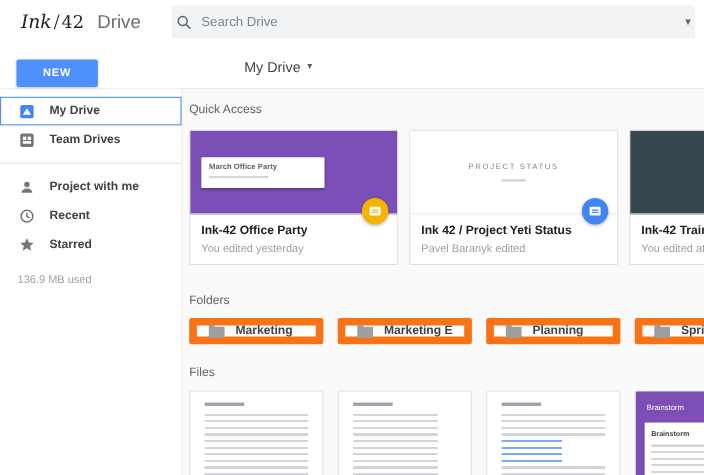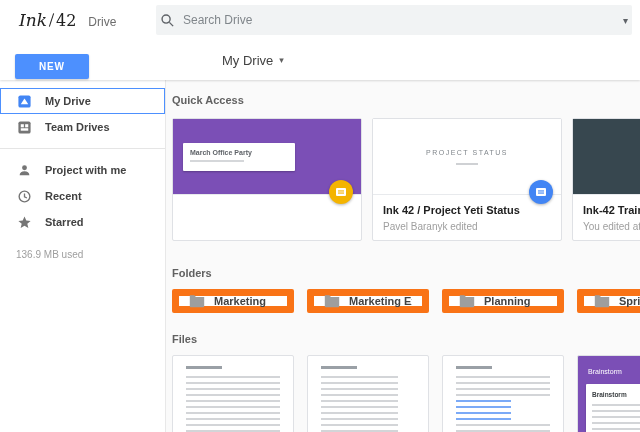--- a/index.html
+++ b/index.html
@@ -7,21 +7,21 @@
   body { font-family:"Liberation Sans", sans-serif; background:#fff; }
   .app { position:relative; width:640px; height:432px; overflow:hidden; background:#fff; }
 
   
   .topchrome { position:relative; z-index:5; background:#fff; box-shadow:0 1px 2px rgba(0,0,0,.14); }
   .topbar { height:40px; display:flex; align-items:center; }
   .logo-area { width:156px; display:flex; align-items:baseline; padding-left:19px; cursor:pointer; }
   .logo-ink { font-family:"DejaVu Serif", serif; font-style:italic; font-size:17px; color:#212121; }
   .logo-bar { display:inline-block; width:1px; height:14px; background:#212121; transform:rotate(18deg); margin:0 4px; align-self:center; }
   .logo-42 { font-family:"DejaVu Serif", serif; font-size:16px; color:#212121; }
-  .app-name { font-size:12px; color:#6d6d6d; margin-left:12px; font-family:"Liberation Sans", sans-serif; }
+  .app-name { font-size:17px; color:#6d6d6d; margin-left:12px; font-family:"Liberation Sans", sans-serif; }
   .searchbar { flex:1; height:30px; margin:5px 8px 5px 0; background:#f1f3f4; border-radius:2px; display:flex; align-items:center; padding:0 0; }
   .search-icon { margin:0 8px 0 4px; flex:none; }
   .search-input { flex:1; border:none; outline:none; background:transparent; font-size:12px; color:#333; font-family:"Liberation Sans", sans-serif; }
   .search-input::placeholder { color:#80868b; }
   .search-caret { font-size:10px; color:#5f6368; cursor:pointer; padding:2px 4px; }
 
   .toolbar { height:40px; display:flex; align-items:center; }
   .newbtn-wrap { width:166px; padding-left:15px; }
   .new-btn { background:#4d90fe; color:#fff; border:none; border-radius:2px; font-size:10px; font-weight:bold; letter-spacing:.8px; padding:7px 24px; cursor:pointer; box-shadow:0 1px 2px rgba(0,0,0,.2); font-family:"Liberation Sans", sans-serif;margin-top:12px; }
   .location { margin-left:56px; font-size:13px; color:#424242; display:flex; align-items:center; cursor:pointer; }
@@ -34,21 +34,21 @@
   .sidebar { width:166px; background:#fff; border-right:1px solid #e8e8e8; padding-top:8px; flex:none; }
   .side-item { height:26px; display:flex; align-items:center; padding-left:15px; cursor:pointer; border:1px solid transparent; }
   .side-item.active { border:1px solid #4d90fe; }
   .side-icon { width:16px; height:16px; margin-right:13px; flex:none; display:flex; align-items:center; justify-content:center; }
   .side-label { font-size:11px; color:#424242; font-weight:bold; }
   .side-divider { border-top:1px solid #e5e5e5; margin:8px 0; }
   .storage { font-size:10px; color:#9e9e9e; padding-left:16px; margin-top:14px; }
 
   
   .content { flex:1; background:#fafafa; padding:12px 0 0 6px; overflow:hidden; position:relative; }
-  .section-label { font-size:11px; color:#616161; font-weight:bold; margin-top:2px; }
+  .section-label { font-size:11px; color:#616161; font-weight:normal; margin-top:2px; }
 
   
   .qa-row { display:flex; gap:10px; margin-top:12px; width:700px; }
   .qa-card { width:190px; flex:none; background:#fff; border:1px solid #dfe1e5; border-radius:2px; overflow:visible; cursor:pointer; }
   .qa-thumb { height:76px; position:relative; border-bottom:1px solid #e8eaed; }
   .qa-thumb.purple { background:#7b4fb6; }
   .qa-thumb.white { background:#fff; }
   .qa-thumb.dark { background:#37474f; }
   .qa-slide-box { position:absolute; left:10px; top:24px; width:112px; height:28px; background:#fff; border-radius:1px; box-shadow:0 1px 2px rgba(0,0,0,.25); padding:6px 7px; }
   .qa-slide-title { font-size:7px; color:#5f6368; font-weight:bold; white-space:nowrap; }
@@ -185,20 +185,24 @@
               <div class="qa-slide-line"></div>
             </div>
             <div class="qa-badge yellow">
               <svg width="16" height="16" viewBox="0 0 16 16">
                   <rect x="3" y="4" width="10" height="8" rx="1" fill="#fff"></rect>
                   <rect x="5" y="6.4" width="6" height="1.1" fill="currentColor"></rect>
                   <rect x="5" y="8.5" width="6" height="1.1" fill="currentColor"></rect>
                 </svg>
             </div>
           </div>
+          <div class="qa-meta">
+            <div class="qa-title">Ink-42 Office Party</div>
+            <div class="qa-sub">You edited yesterday</div>
+          </div>
         </div>
 
         <div class="qa-card">
           <div class="qa-thumb white">
             <div class="qa-center-title">PROJECT STATUS</div>
             <div class="qa-center-line"></div>
             <div class="qa-badge blue">
               <svg width="16" height="16" viewBox="0 0 16 16">
                   <rect x="3" y="4" width="10" height="8" rx="1" fill="#fff"></rect>
                   <rect x="5" y="6.4" width="6" height="1.1" fill="currentColor"></rect>

